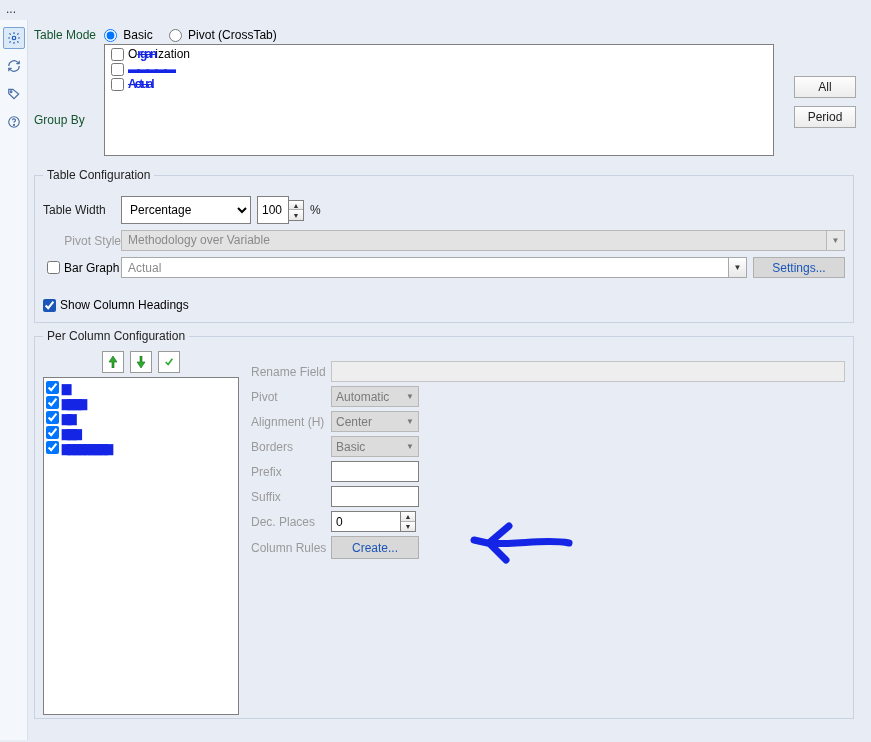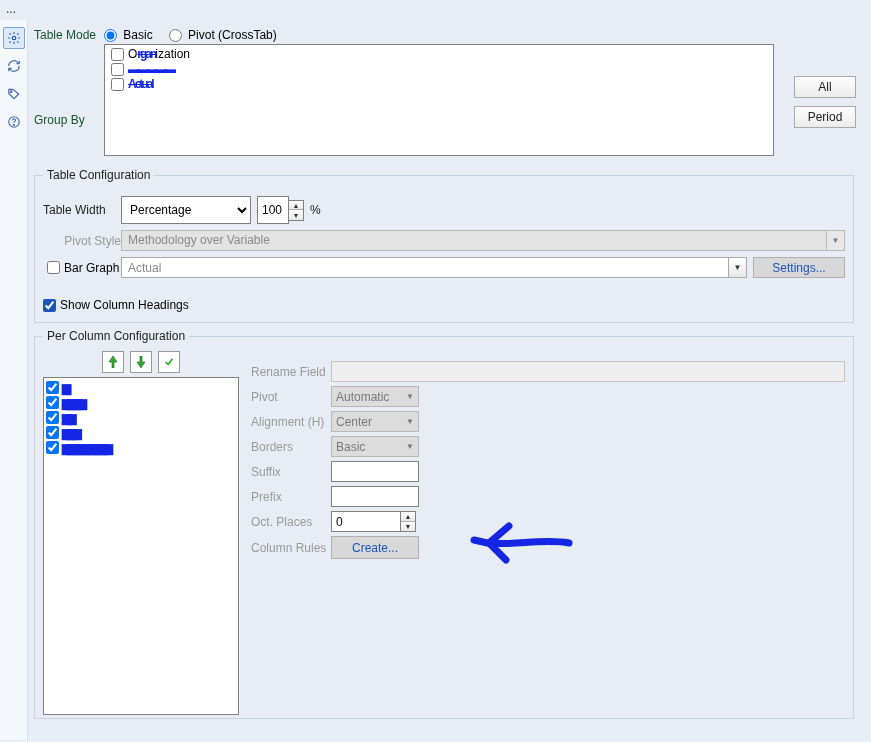--- a/index.html
+++ b/index.html
@@ -299,29 +299,29 @@
             </div>
         </div>
         <div class="fr">
           <span class="fl">Borders</span>
           <div class="fake-sel">
               <span>Basic</span>
               <span class="ar">▼</span>
             </div>
         </div>
         <div class="fr">
+          <span class="fl">Prefix</span>
+          <input type="text" class="short-input" style="">
+        </div>
+        <div class="fr">
           <span class="fl">Suffix</span>
           <input type="text" class="short-input" style="">
         </div>
         <div class="fr">
-          <span class="fl">Prefix</span>
-          <input type="text" class="short-input" style="">
-        </div>
-        <div class="fr">
-          <span class="fl">Oct. Places</span>
+          <span class="fl">Dec. Places</span>
           <div class="dec-wrap">
             <input type="text" value="0" style="">
             <div class="spinners" style="border-color:#808080;">
               <div>▲</div>
               <div>▼</div>
             </div>
           </div>
         </div>
         <div class="fr">
           <span class="fl">Column Rules</span>

